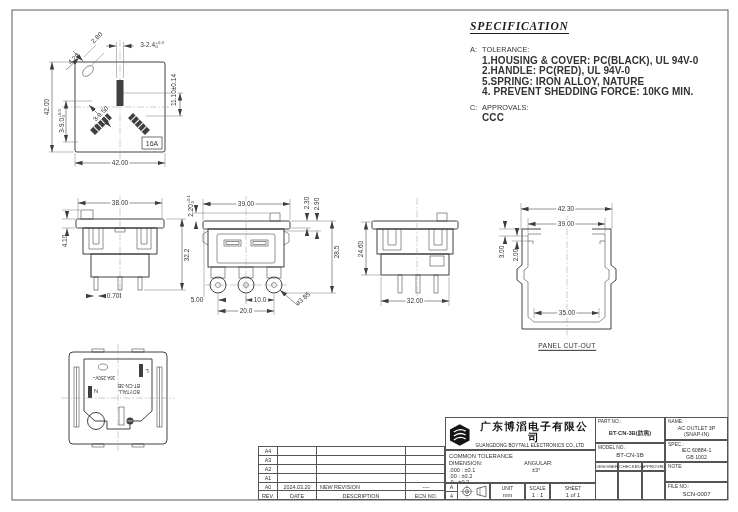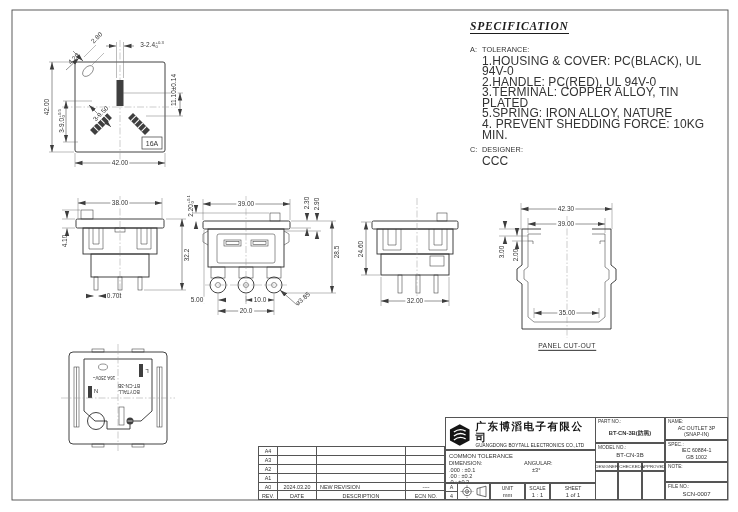--- a/index.html
+++ b/index.html
@@ -19,36 +19,36 @@
   .r45{transform:translate(-50%,-50%) rotate(-45deg);}
   .r40{transform:translate(-50%,-50%) rotate(-40deg);}
   .r180{transform:translate(-50%,-50%) rotate(180deg);}
   .bg{background:#fff;padding:0 1.5px;}
   .tolcol{display:inline-flex;flex-direction:column;font-size:4.2px;line-height:4.4px;margin-left:.5px;}
   .tolcol i{font-style:normal;}
   .spec{position:absolute;left:470px;top:16px;width:254px;}
   .spec-title{display:inline-block;font-family:"Liberation Serif",serif;font-weight:bold;font-style:italic;
               font-size:11.5px;letter-spacing:.8px;color:#1d1d1d;border-bottom:1.6px solid #1d1d1d;padding-bottom:1px;margin-bottom:6px;}
   .spec-sec{font-size:7.3px;letter-spacing:.1px;margin-top:5px;line-height:10.5px;}
-  .spec-item{font-size:12px;letter-spacing:.1px;line-height:10.6px;padding-left:12px;}
+  .spec-item{font-size:10px;letter-spacing:.1px;line-height:10.6px;padding-left:12px;font-weight:bold;}
   .sl{display:inline-block;width:12px;}
   .rev{position:absolute;left:258px;top:446px;width:187px;height:54px;display:grid;
        grid-template-columns:19px 39px 89px 40px;grid-template-rows:repeat(6,8.9px);
        border:1px solid #555;box-sizing:border-box;}
   .rev>div{border-right:.8px solid #555;border-bottom:.8px solid #555;font-size:5.4px;
            display:flex;align-items:center;justify-content:center;overflow:hidden;color:#333;}
   .rev>div:nth-child(4n){border-right:none;}
   .rev>div:nth-child(n+21){border-bottom:none;}
   .rev>div.dsc{justify-content:flex-start;padding-left:3px;}
   .cell{position:absolute;border:.9px solid #555;box-sizing:border-box;}
   .cl5{position:absolute;top:1px;left:2px;font-size:4.8px;color:#333;white-space:nowrap;}
   .vcenter{position:absolute;left:0;right:0;top:0;bottom:0;display:flex;flex-direction:column;
            align-items:center;justify-content:center;}
   .company{display:flex;align-items:center;gap:4px;padding:3px 2px;}
-  .cn{font-family:"Liberation Serif",serif;font-weight:bold;font-size:10.5px;letter-spacing:1.5px;color:#111;line-height:11px;}
+  .cn{font-family:"Liberation Serif",serif;font-weight:bold;font-size:10.5px;letter-spacing:1.5px;color:#111;line-height:11px;text-align:center;}
   .en{font-size:4.6px;letter-spacing:.1px;color:#222;line-height:6px;}
   .tolrow{position:absolute;font-size:5.6px;color:#333;white-space:nowrap;}
   .caption-underline{border-bottom:.8px solid #333;padding-bottom:.5px;}
 </style>
 </head>
 <body>
 
 <div class="sheet">
 
   <svg class="lw" width="738" height="512" viewBox="0 0 738 512">
@@ -311,24 +311,23 @@
   <span class="t r180" style="left:129px;top:388px;font-size:4.8px;flex-direction:column;line-height:6px;text-align:center">
     <span>BOYTALL</span>
       <span>BT-CN-3B</span>
   </span>
 
   <div class="spec">
     <div class="spec-title">SPECIFICATION</div>
     <div class="spec-sec"><span class="sl">A:</span><span>TOLERANCE:</span></div>
     <div class="spec-item">1.HOUSING &amp; COVER: PC(BLACK), UL 94V-0</div>
     <div class="spec-item">2.HANDLE: PC(RED), UL 94V-0</div>
-    <div class="spec-item">3.TERMINAL: COPPER ALLOY, TIN PLATED</div>
     <div class="spec-item">5.SPRING: IRON ALLOY, NATURE</div>
     <div class="spec-item">4. PREVENT SHEDDING FORCE: 10KG MIN.</div>
-    <div class="spec-sec"><span class="sl">C:</span><span>DESIGNER:</span></div>
+    <div class="spec-sec"><span class="sl">C:</span><span>APPROVALS:</span></div>
     <div class="spec-item">CCC</div>
   </div>
 
   <div class="rev">
     <div>A4</div>
       <div></div>
       <div class="dsc"></div>
       <div></div>
     <div>A3</div>
       <div></div>

